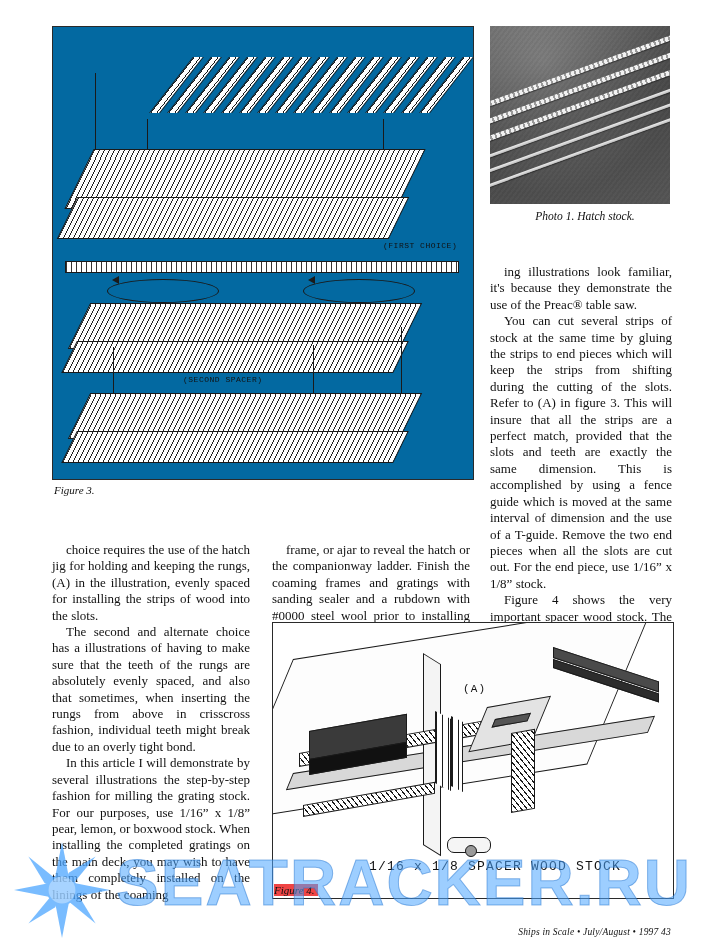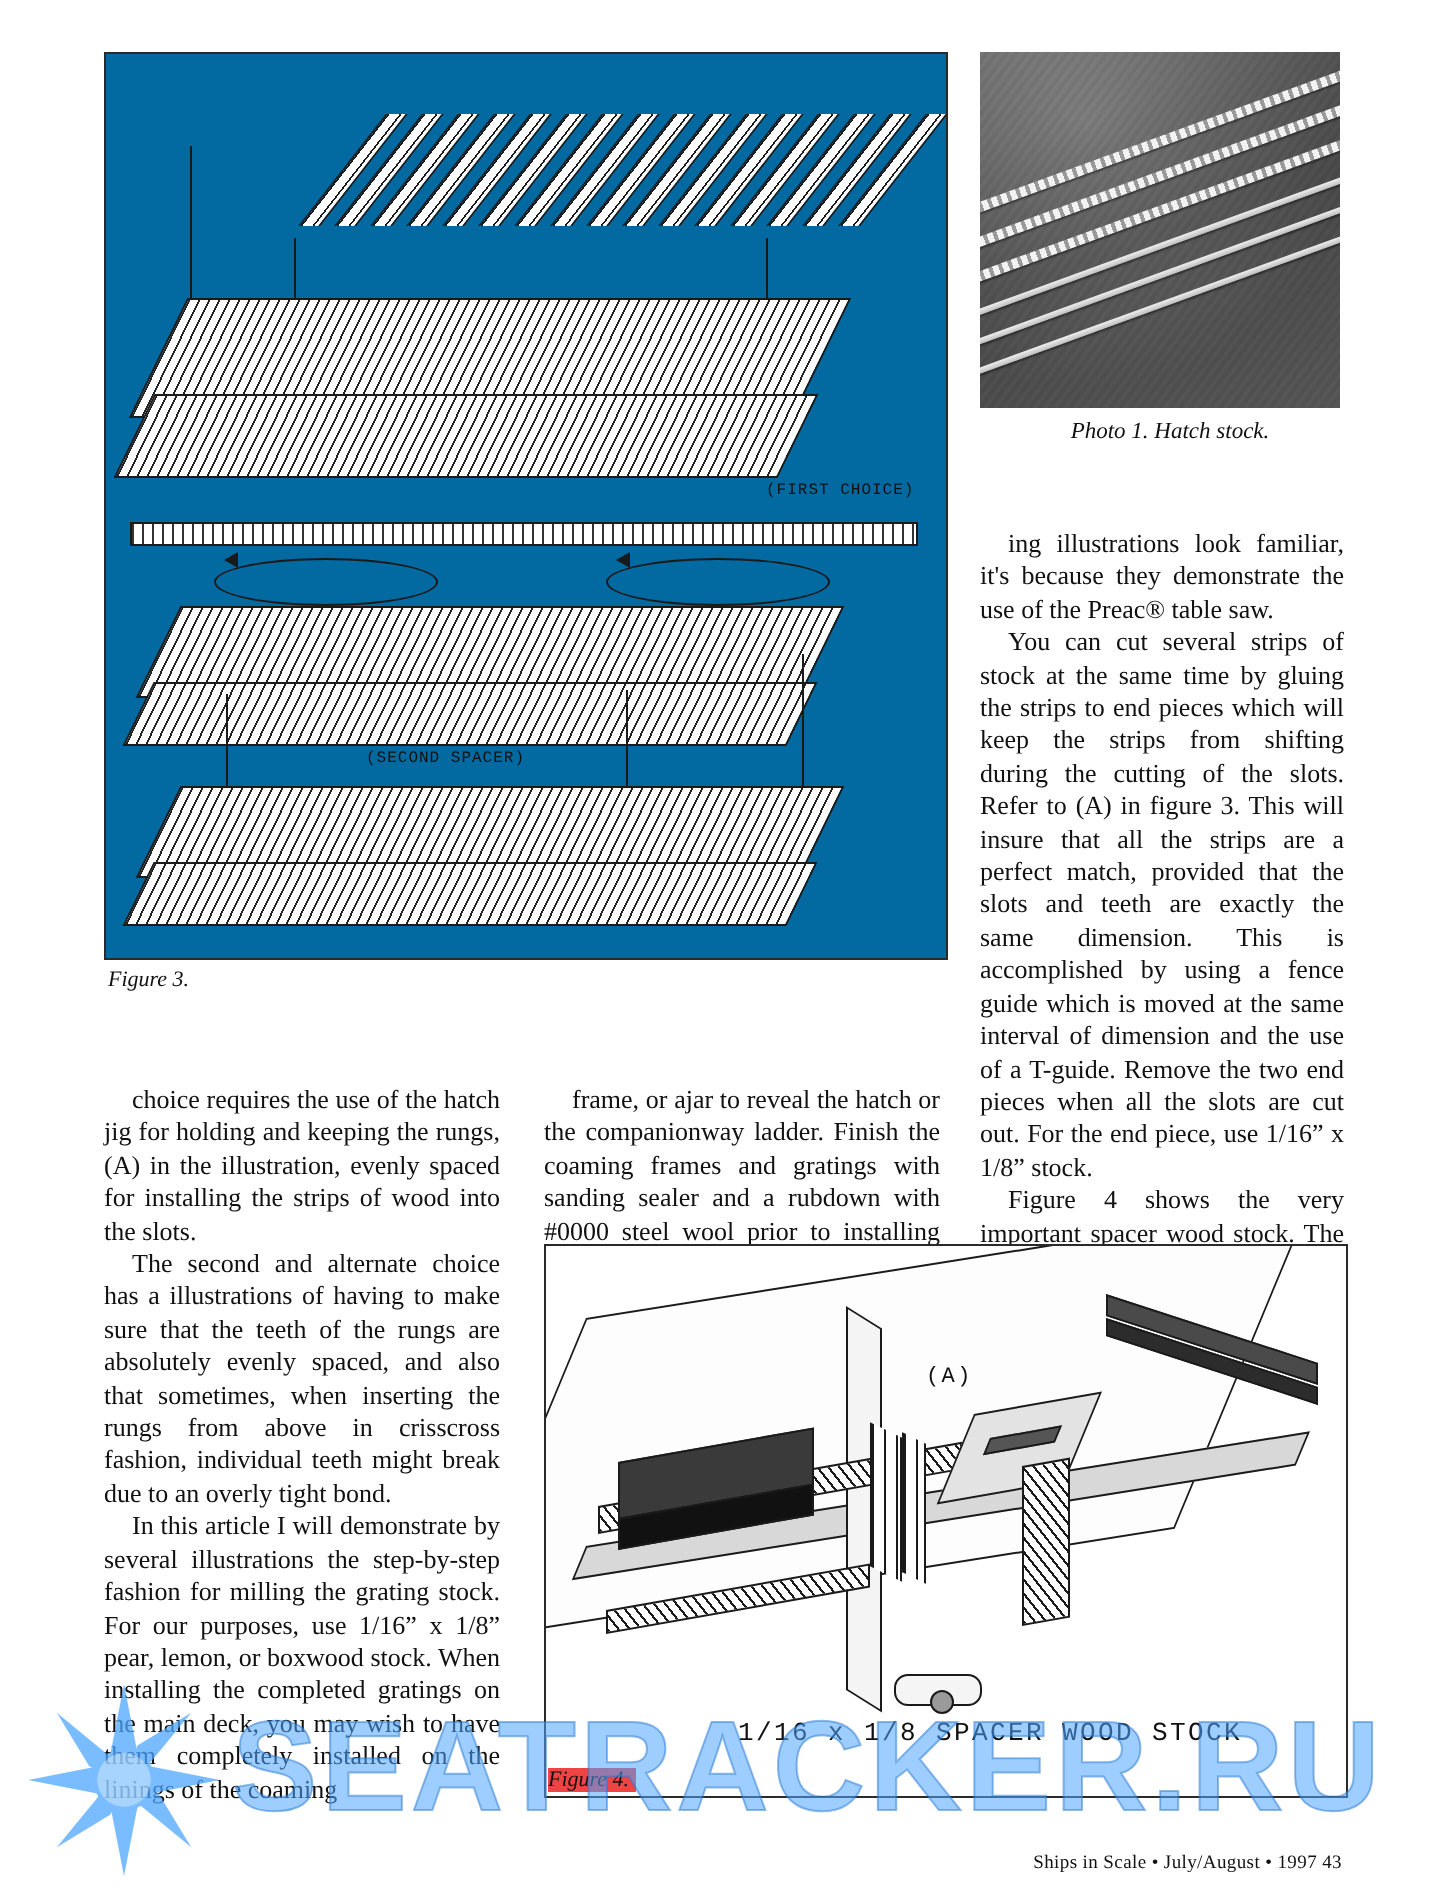--- a/index.html
+++ b/index.html
@@ -229,20 +229,21 @@
     background: #ef4444;
     padding-right: 3px;
   }
 
   
   .footer {
     position: absolute;
     right: 52px;
     top: 927px;
     font-size: 9.5px;
+    font-style: italic;
     letter-spacing: 0.2px;
     color: #111;
   }
 
   
   .watermark {
     position: absolute;
     left: 8px;
     top: 838px;
     width: 715px;

